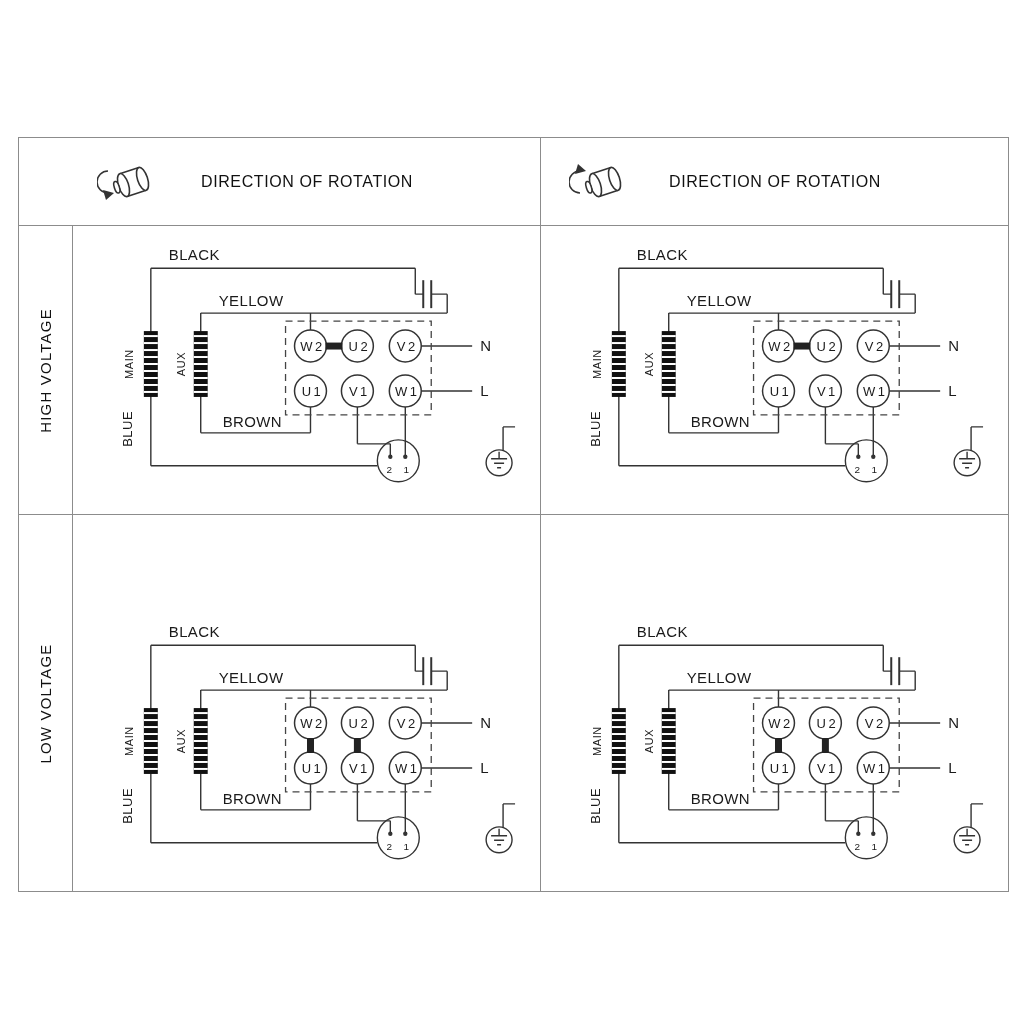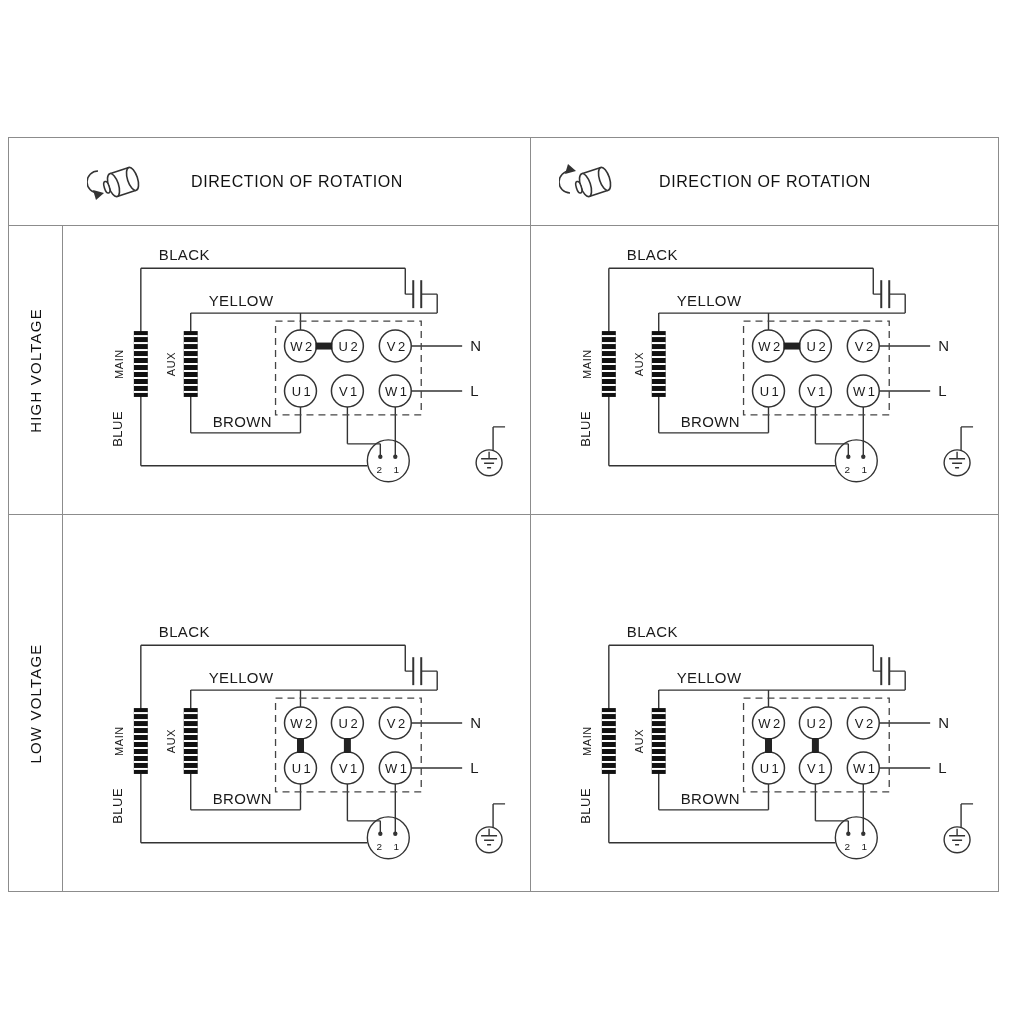--- a/index.html
+++ b/index.html
@@ -1,19 +1,19 @@
 <!DOCTYPE html>
 <html><head>
 <meta charset="utf-8">
 <style>
   html,body{margin:0;padding:0;background:#ffffff;}
   body{font-family:"Liberation Sans",sans-serif;color:#1a1a1a;}
   .page{position:relative;width:1024px;height:1024px;background:#fff;overflow:hidden;}
   .panel{
-    position:absolute;left:8px;top:137px;width:989px;height:753px;
+    position:absolute;left:18px;top:137px;width:989px;height:753px;
     border:1px solid #8c8c8c;
     display:grid;
     grid-template-columns:54px 467px 468px;
     grid-template-rows:88px 288px 377px;
   }
   .h-cell{display:flex;align-items:center;border-bottom:1px solid #8c8c8c;}
   .h-left{grid-column:1/3;grid-row:1;padding-left:78px;gap:40px;}
   .h-right{grid-column:3;grid-row:1;border-left:1px solid #8c8c8c;padding-left:28px;gap:36px;}
   .h-title{font-size:16px;letter-spacing:.6px;color:#111;}
   .v-label{grid-column:1;display:flex;align-items:center;justify-content:center;border-right:1px solid #8c8c8c;}

